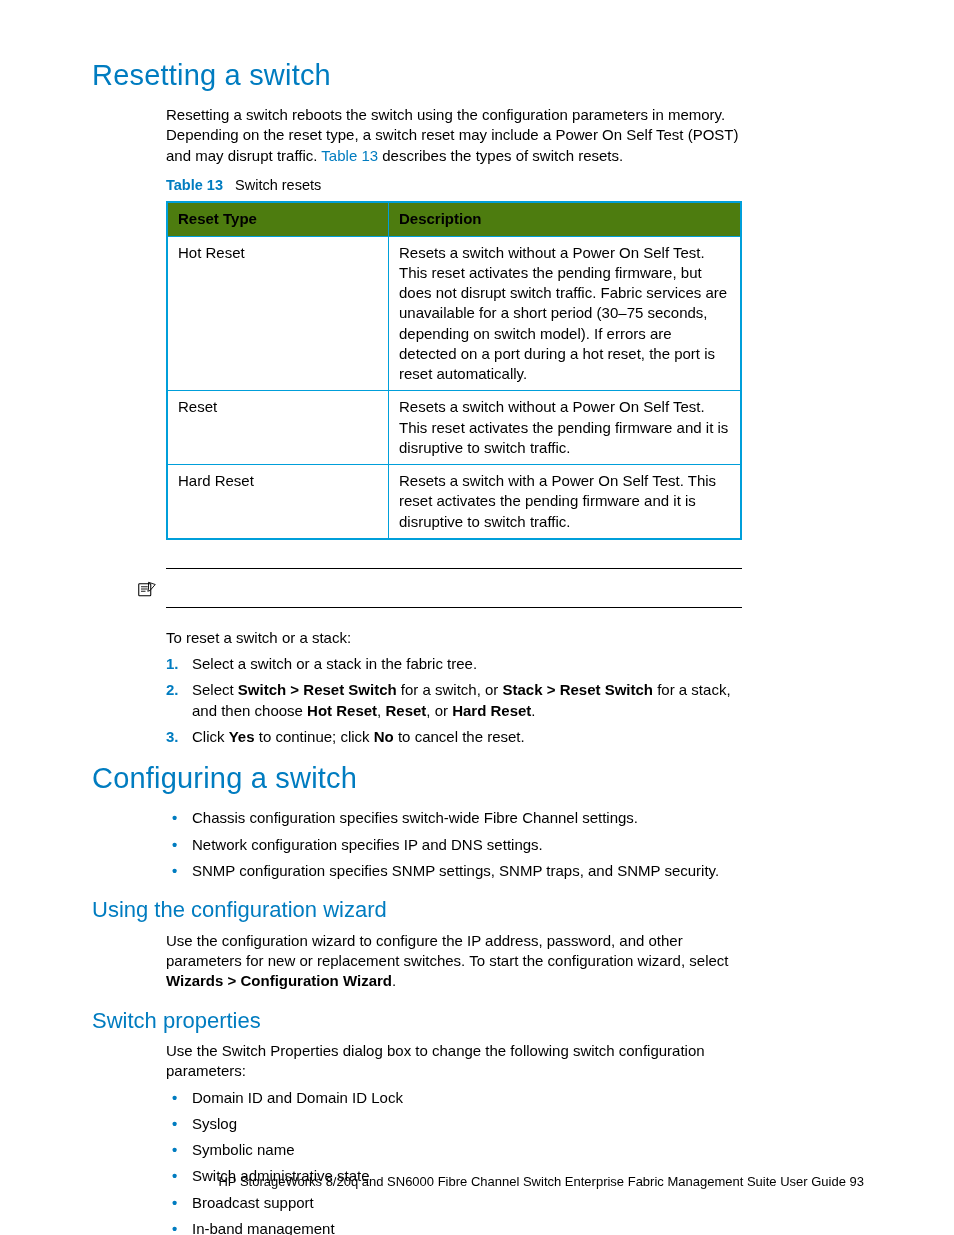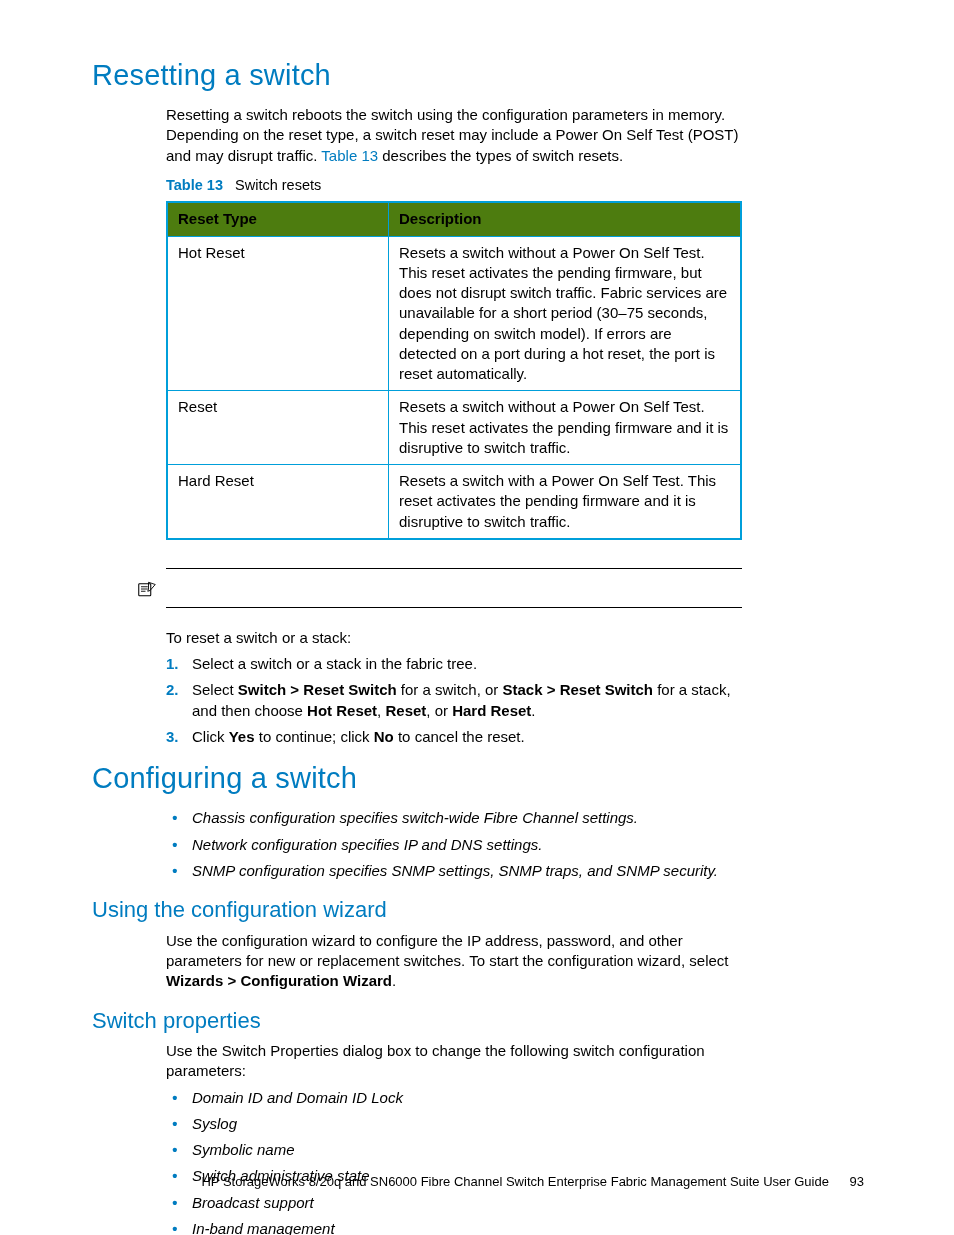--- a/index.html
+++ b/index.html
@@ -95,21 +95,20 @@
   ol.steps > li .num {
     position: absolute;
     left: 0;
     color: #007cc0;
     font-weight: bold;
   }
   ul.bullets {
     list-style: none;
     padding: 0;
     margin: 6px 0 0 0;
-    font-style: italic;
   }
   ul.bullets > li {
     position: relative;
     padding-left: 26px;
     margin: 0 0 6px 0;
   }
   ul.bullets > li::before {
     content: "•";
     position: absolute;
     left: 6px;
@@ -120,21 +119,21 @@
   .footer {
     position: absolute;
     bottom: 44px;
     left: 0;
     width: 954px;
     text-align: right;
     padding-right: 90px;
     box-sizing: border-box;
     font-size: 13px;
   }
-  .footer .pg { display: inline-block; margin-left: 17px; }
+  .footer .pg { display: inline-block; margin-left: 0; }
 </style>
 </head>
 <body>
 
 <div class="page">
 
   <h1 class="section">Resetting a switch</h1>
 
   <div class="indent1">
     <p>

